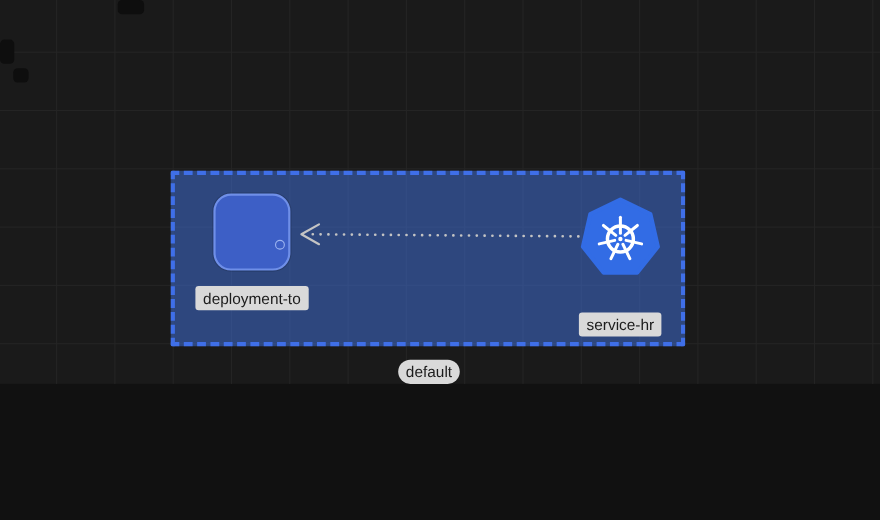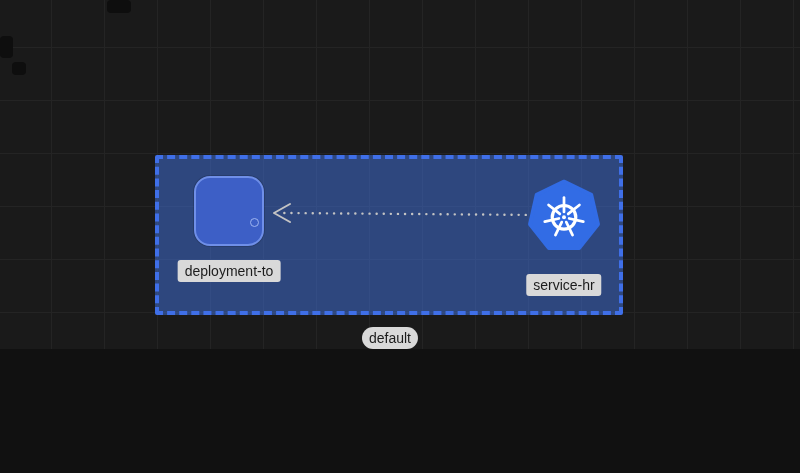--- a/index.html
+++ b/index.html
@@ -93,21 +93,21 @@
     transform: translateX(-50%);
     background: #d9d9d9;
     color: #1c1c1c;
     font-size: 14px;
     line-height: 20px;
     padding: 1px 7px;
     border-radius: 3px;
     white-space: nowrap;
   }
   .deployment-label { left: 229px; top: 260px; }
-  .service-label    { left: 564px; top: 274px; }
+  .service-label    { left: 564px; top: 284px; }
   .namespace-label  { left: 390px; top: 327px; border-radius: 11px; }
 </style>
 </head>
 <body>
 
 <div class="canvas">
 
   <div class="artifact a1"></div>
   <div class="artifact a2"></div>
   <div class="artifact a3"></div>

